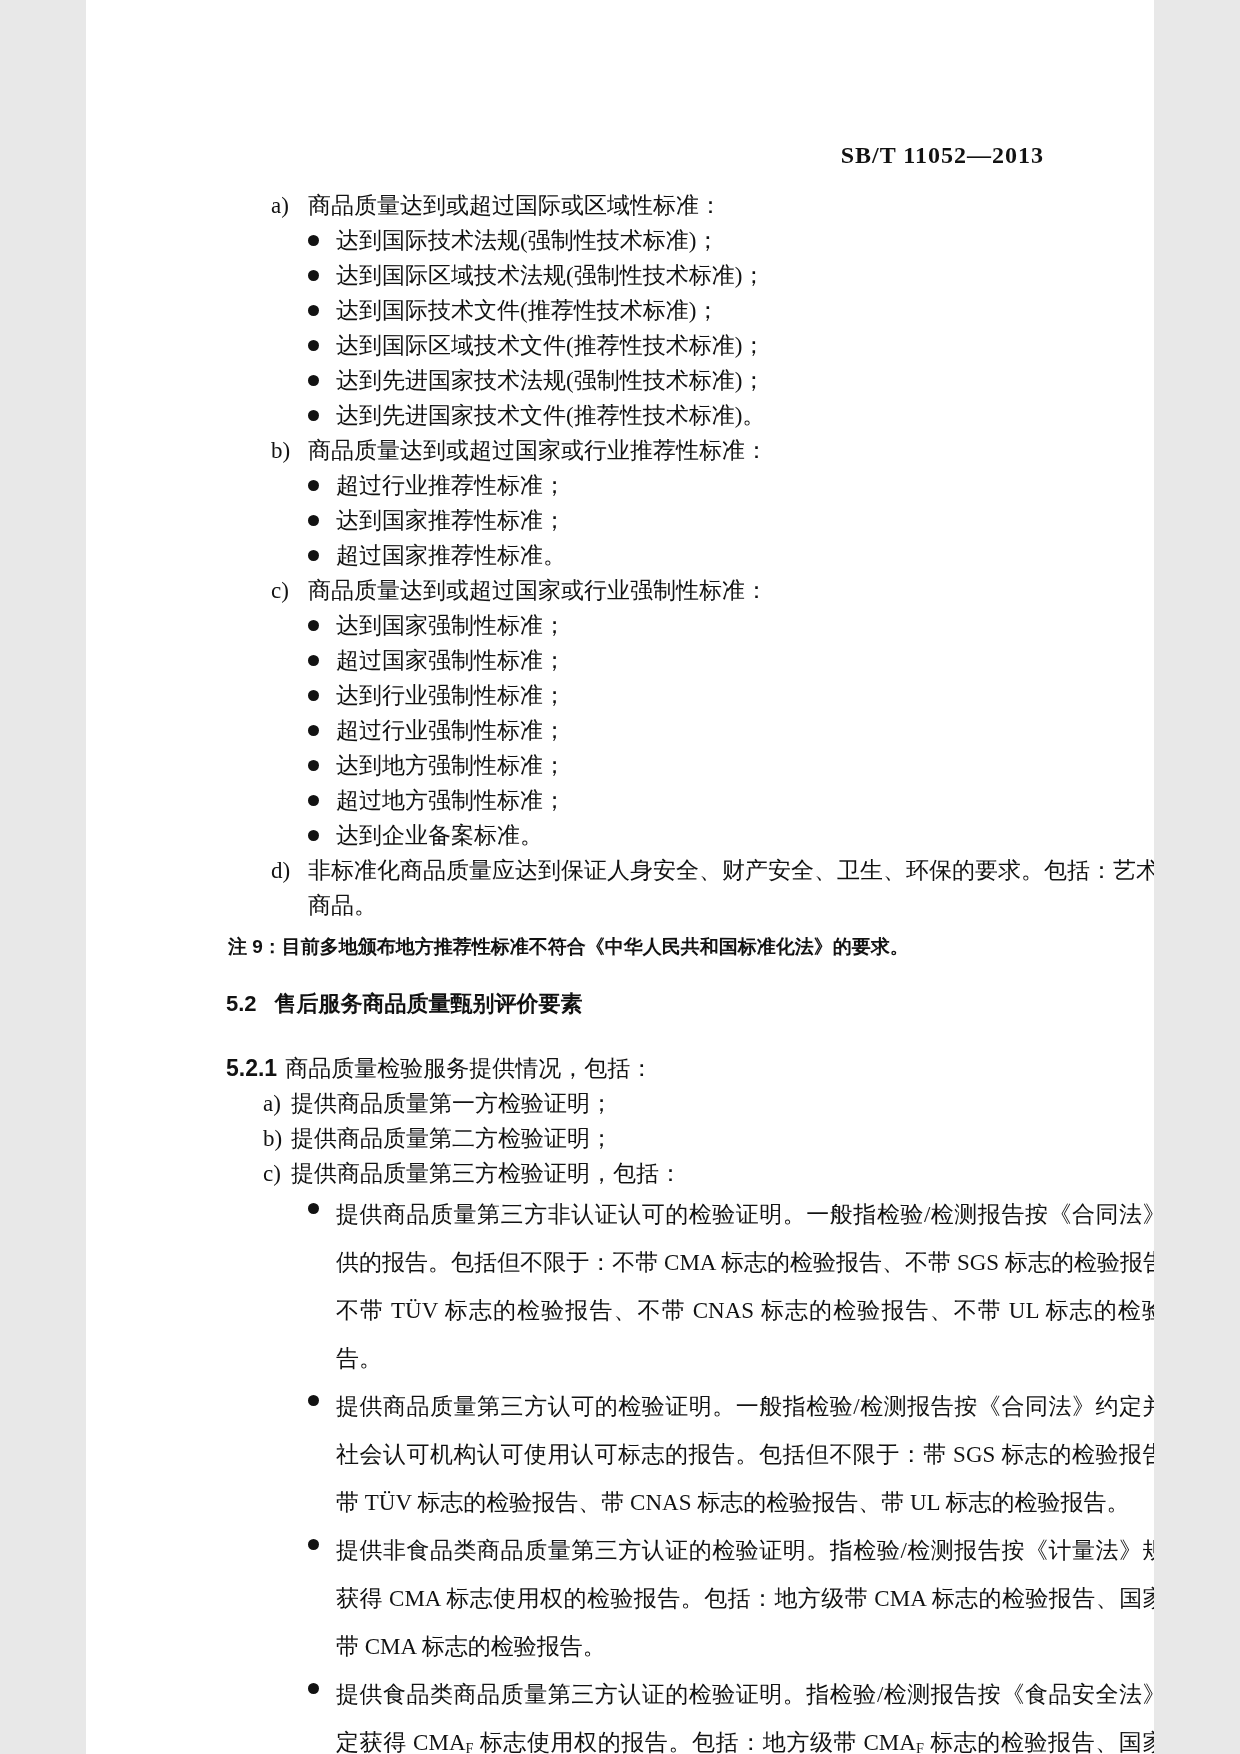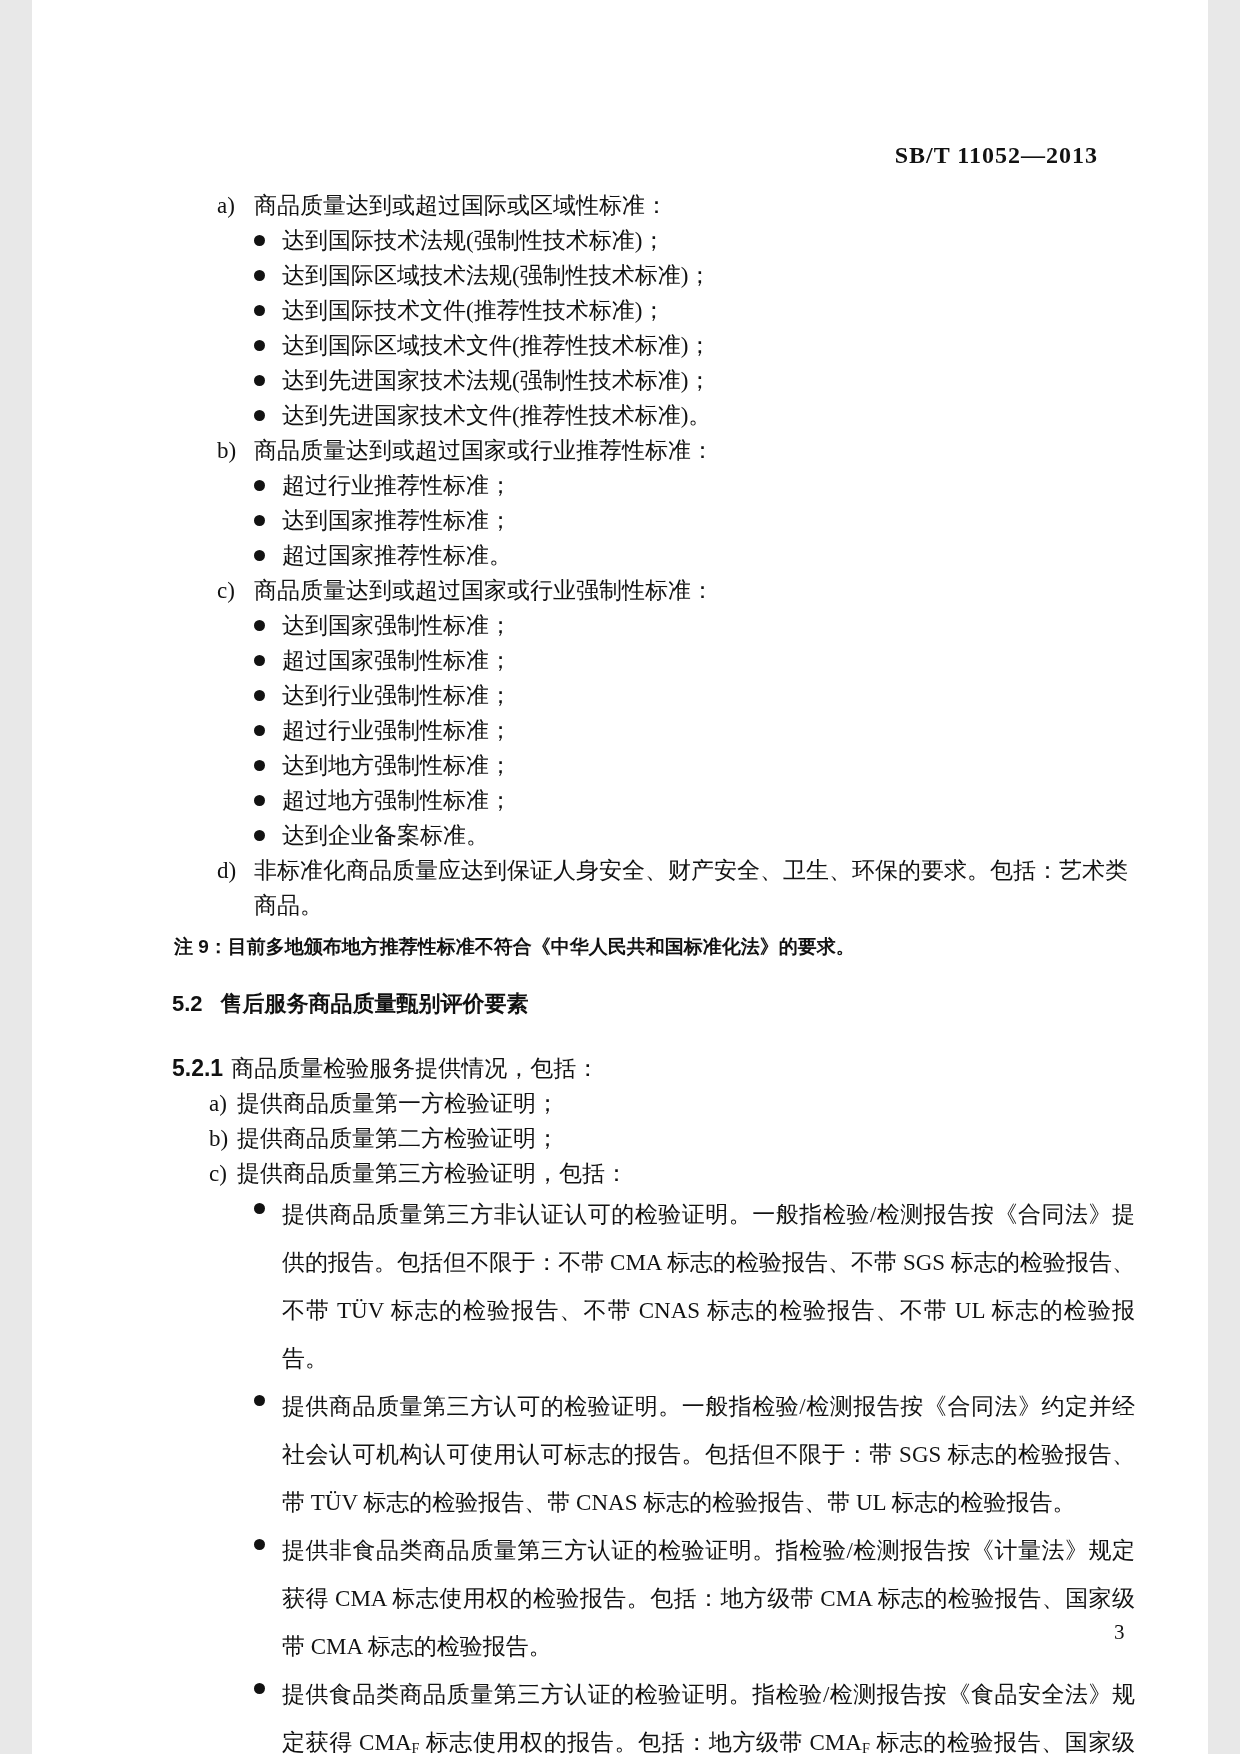--- a/index.html
+++ b/index.html
@@ -1,18 +1,18 @@
 <!DOCTYPE html>
 <html lang="zh"><head>
 <meta charset="utf-8">
 <style>
   html,body{margin:0;padding:0;background:#e8e8e8;}
   .page{
     position:relative;
-    width:1176px;height:1754px;
+    width:1068px;height:1754px;
     margin:0 auto;
     background:#ffffff;
     color:#121212;
     font-family:"Liberation Serif","DejaVu Serif",serif;
     overflow:hidden;
   }
   .doc-header{
     position:absolute;top:142px;right:110px;
     font-size:24px;font-weight:bold;
     letter-spacing:1px;

